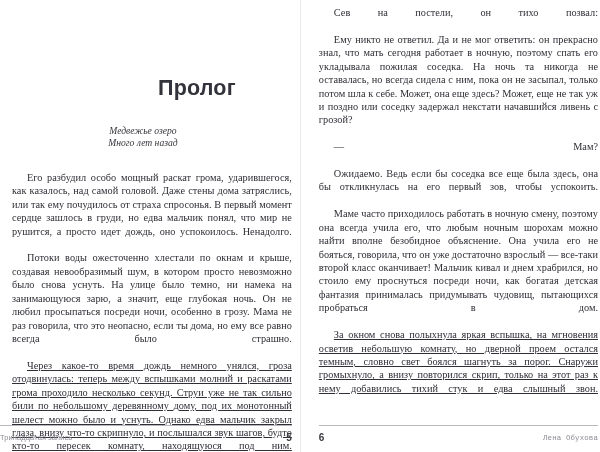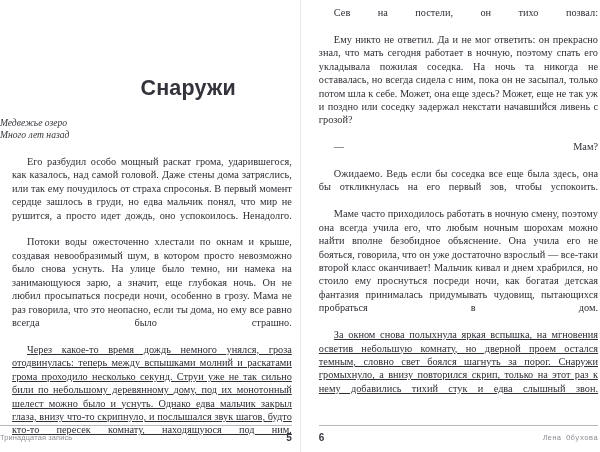--- a/index.html
+++ b/index.html
@@ -68,26 +68,26 @@
     line-height: 1;
     letter-spacing: 0.2px;
     color: #33333b;
     text-align: right;
     margin: 0;
     padding-top: 78px;
     padding-right: 56px;
   }
 
   .epigraph {
-    text-align: left;
+    text-align: center;
     font-style: italic;
     font-size: 9.6px;
     line-height: 12.2px;
     color: #35353d;
-    margin: 0;
+    margin: 8px;
     padding-top: 17px;
     padding-right: 6px;
   }
   .epigraph div { white-space: nowrap; }
 
   
   .prose {
     font-size: 10.3px;
     line-height: 13.42px;
     text-align: justify;
@@ -156,21 +156,21 @@
 </head>
 <body>
 
 <div id="spread">
 
   <div id="gutter-divider"></div>
 
   <div class="page page-left">
     <div class="page-body">
 
-      <h1 class="chapter-title">Снаружи</h1>
+      <h1 class="chapter-title">Пролог</h1>
 
       <div class="epigraph">
         <div>Медвежье озеро</div>
         <div>Много лет назад</div>
       </div>
 
       <div class="prose">
         <p>Его разбудил особо мощный раскат грома, ударившегося, как казалось, над самой головой. Даже стены дома затряслись, или так ему почудилось от страха спросонья. В первый момент сердце зашлось в груди, но едва мальчик понял, что мир не рушится, а просто идет дождь, оно успокоилось. Ненадолго.</p>
         <p>Потоки воды ожесточенно хлестали по окнам и крыше, создавая невообразимый шум, в котором просто невозможно было снова уснуть. На улице было темно, ни намека на занимающуюся зарю, а значит, еще глубокая ночь. Он не любил просыпаться посреди ночи, особенно в грозу. Мама не раз говорила, что это неопасно, если ты дома, но ему все равно всегда было страшно.</p>
         <p>Через какое-то время дождь немного унялся, гроза отодвинулась: теперь между вспышками молний и раскатами грома проходило несколько секунд. Струи уже не так сильно били по небольшому деревянному дому, под их монотонный шелест можно было и уснуть. Однако едва мальчик закрыл глаза, внизу что-то скрипнуло, и послышался звук шагов, будто кто-то пересек комнату, находящуюся под ним.</p>

